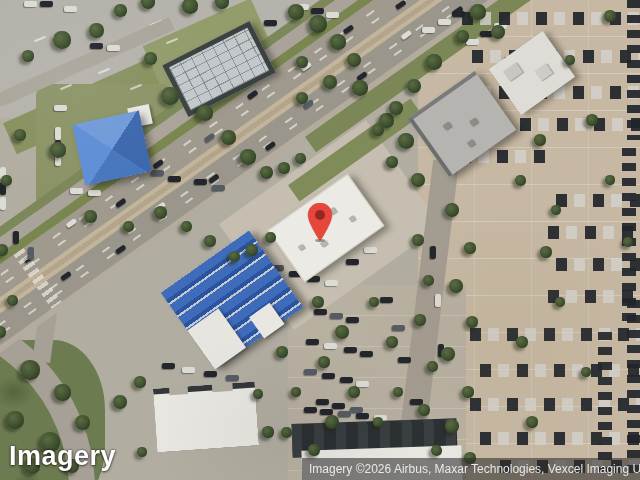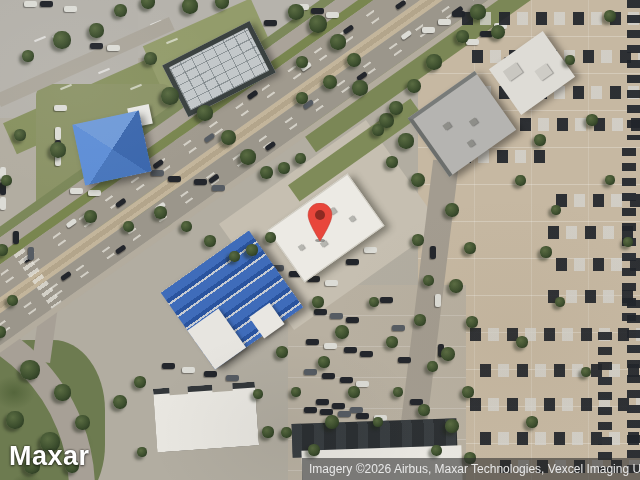--- a/index.html
+++ b/index.html
@@ -165,21 +165,21 @@
   <div class="bldg" style="left:302px;top:448px;width:160px;height:36px;background:#e9e7e1;transform:rotate(-2deg);"></div>
 
   <svg id="pin" width="26" height="39" viewBox="0 0 24 36">
     <ellipse cx="12" cy="34.5" rx="4.5" ry="1.6" fill="rgba(0,0,0,.35)"></ellipse>
     <path d="M12 0C5.8 0 1 4.9 1 11c0 7.6 11 24 11 24s11-16.4 11-24C23 4.9 18.2 0 12 0z" fill="#E8463B" stroke="#c23a30" stroke-width="0.5"></path>
     <circle cx="12" cy="11" r="4.6" fill="#8E2A22"></circle>
   </svg>
 
   <div id="mottle"></div>
 
-  <div id="google-logo">Maxar</div>
+  <div id="google-logo">Imagery</div>
   <div id="attribution">
     <span>Imagery ©2026 Airbus, Maxar Technologies, Vexcel Imaging US, Inc.</span>
   </div>
 <div class="tree" style="left: 53px; top: 31px; width: 18px; height: 18px;"></div>
     <div class="tree" style="left: 88.5px; top: 22.5px; width: 15px; height: 15px;"></div>
     <div class="tree" style="left: 22px; top: 50px; width: 12px; height: 12px;"></div>
     <div class="tree" style="left: 113.5px; top: 3.5px; width: 13px; height: 13px;"></div>
     <div class="tree" style="left: 141px; top: -5px; width: 14px; height: 14px;"></div>
     <div class="tree" style="left: 182px; top: -2px; width: 16px; height: 16px;"></div>
     <div class="tree" style="left: 215px; top: -5px; width: 14px; height: 14px;"></div>

